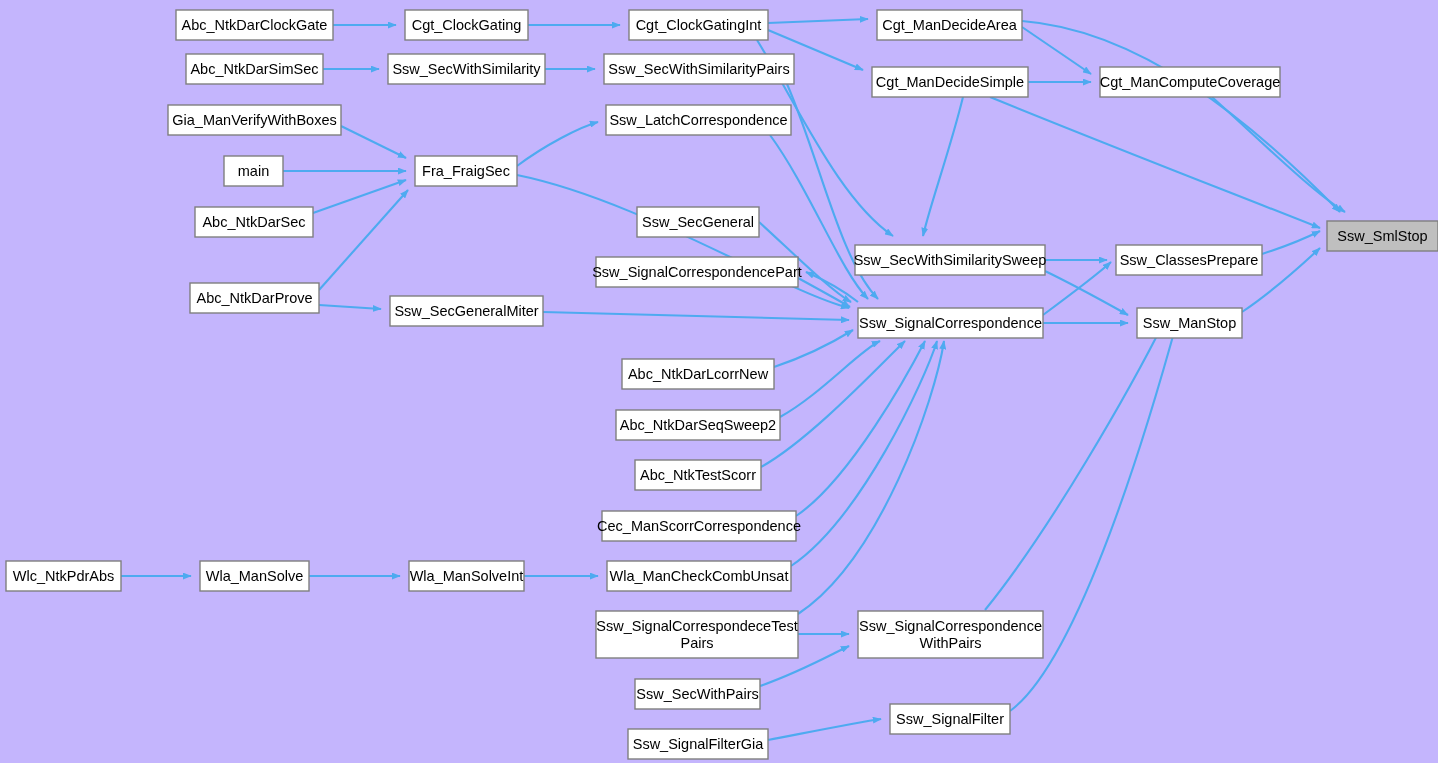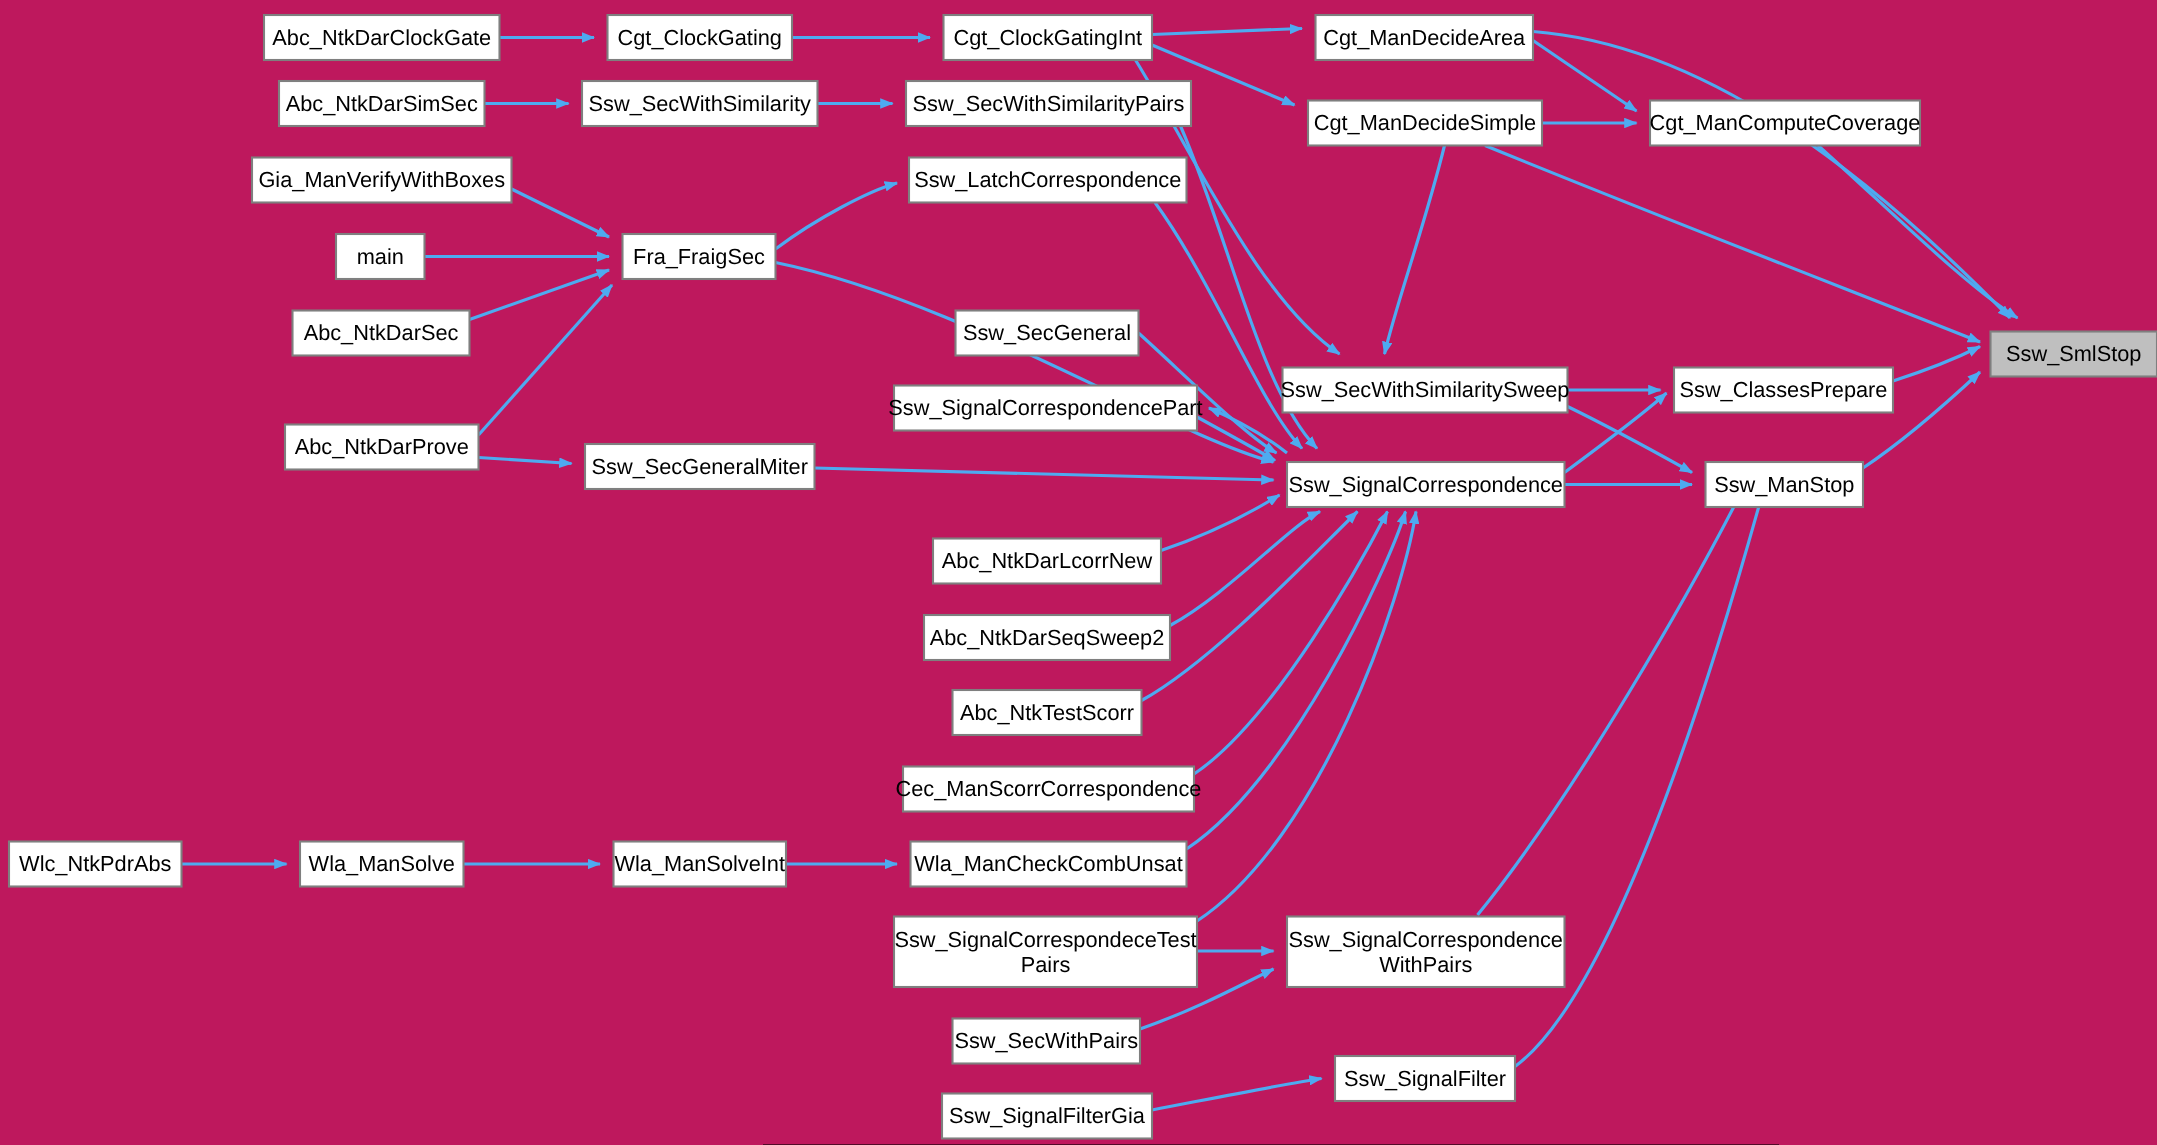--- a/index.html
+++ b/index.html
@@ -10,21 +10,21 @@
   body {
     width: 1438px;
     height: 763px;
     overflow: hidden;
     font-family: "Liberation Sans", sans-serif;
   }
   #graph-root {
     position: relative;
     width: 1438px;
     height: 763px;
-    background: #be185d;
+    background: #c4b5fd;
   }
   svg#callgraph {
     display: block;
     width: 1438px;
     height: 763px;
   }
   .node-rect {
     fill: #ffffff;
     stroke: #7f7f7f;
     stroke-width: 1.4;

